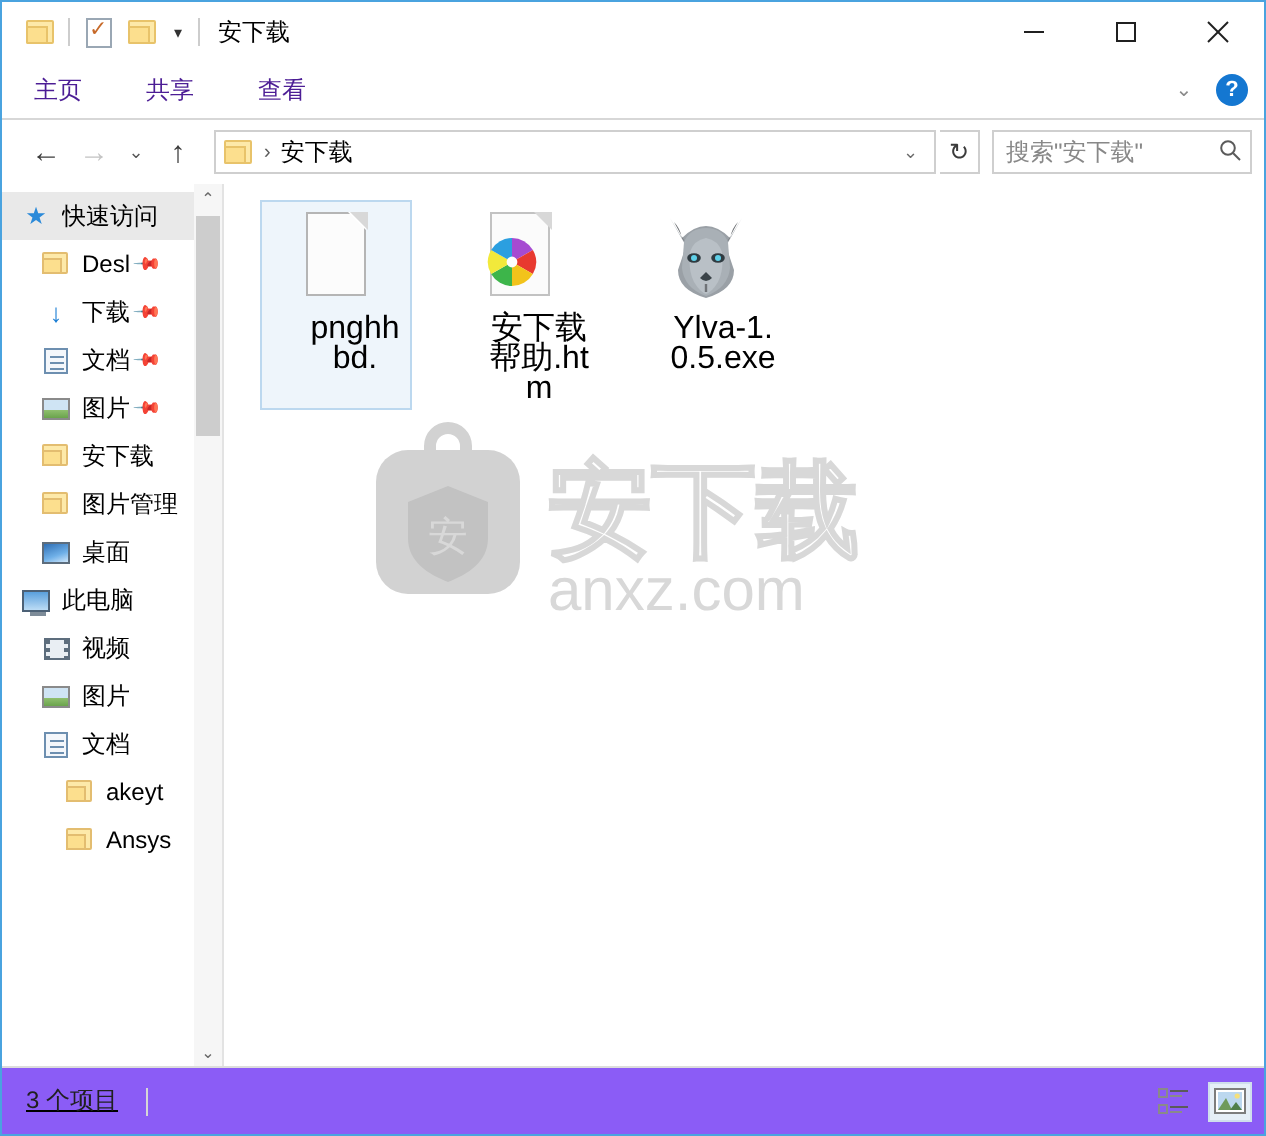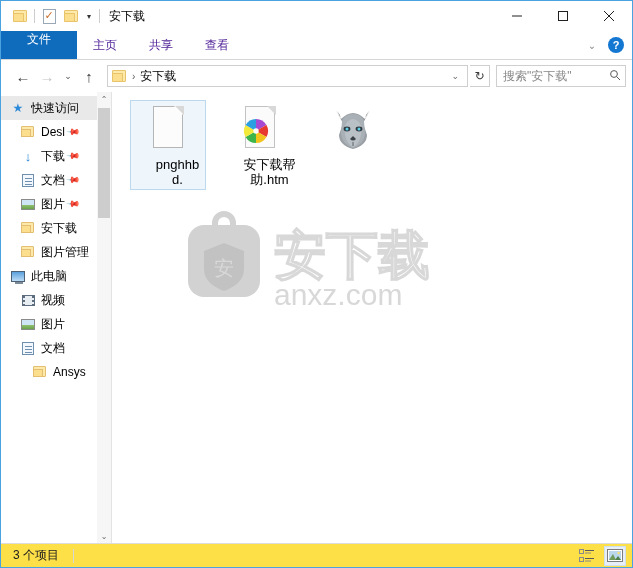--- a/index.html
+++ b/index.html
@@ -422,21 +422,21 @@
     border: 1px solid #bcd8ef;
     padding: 3px 1px 2px;
   }
   .file-icon {
     width: 48px;
     height: 48px;
     position: relative;
     margin-bottom: 5px;
   }
   .file-name {
-    font-size: 13px;
+    font-size: 16px;
     line-height: 15px;
     text-align: center;
     color: #000;
     word-break: break-all;
     margin-left: 19px;
   }
 
   
   .doc-blank {
     position: absolute;
@@ -486,28 +486,29 @@
     left: 74px;
     top: 115px;
     width: 260px;
     height: 105px;
     z-index: 1;
     pointer-events: none;
   }
 
   
   .statusbar {
-    height: 24px;
+    height: 34px;
     flex: none;
     border-top: 1px solid #dcdcdc;
     display: flex;
     align-items: center;
     padding: 0 6px 0 12px;
     box-sizing: border-box;
-    background: #fde047;
+    background: #8b5cf6;
+    text-decoration: underline;
   }
   .status-text {
     font-size: 12px;
     color: #202020;
   }
   .status-sep {
     width: 1px; height: 14px;
     background: #d6d6d6;
     margin-left: 14px;
   }
@@ -565,21 +566,20 @@
       <div class="win-btn">
         <svg width="12" height="12" viewBox="0 0 12 12">
             <line x1="1" y1="1" x2="11" y2="11" stroke="#202020" stroke-width="1"></line>
             <line x1="11" y1="1" x2="1" y2="11" stroke="#202020" stroke-width="1"></line>
           </svg>
       </div>
     </div>
   </div>
 
   <div class="ribbon">
-    <div class="tab file">文件</div>
     <div class="tab">主页</div>
     <div class="tab">共享</div>
     <div class="tab">查看</div>
     <div class="ribbon-right">
       <div class="chev-down">⌄</div>
       <div class="help-btn">?</div>
     </div>
   </div>
 
   <div class="navbar">
@@ -671,20 +671,26 @@
           <span class="ico">
               <span class="ic-folder">
                 <span class="b"></span>
                 <span class="f"></span>
               </span>
             </span>
           <span class="lbl">图片管理</span>
         </div>
 
 
+        <div class="nav-row indent1">
+          <span class="ico">
+              <span class="ic-desk"></span>
+            </span>
+          <span class="lbl">桌面</span>
+        </div>
 
         <div class="nav-row">
           <span class="ico">
               <span class="ic-pc"></span>
             </span>
           <span class="lbl">此电脑</span>
         </div>
 
         <div class="nav-row indent1">
           <span class="ico">
@@ -702,20 +708,29 @@
 
         <div class="nav-row indent1">
           <span class="ico">
               <span class="ic-doc"></span>
             </span>
           <span class="lbl">文档</span>
         </div>
 
 
 
+        <div class="nav-row indent2">
+          <span class="ico">
+              <span class="ic-folder">
+                <span class="b"></span>
+                <span class="f"></span>
+              </span>
+            </span>
+          <span class="lbl">akeyt</span>
+        </div>
 
         <div class="nav-row indent2">
           <span class="ico">
               <span class="ic-folder">
                 <span class="b"></span>
                 <span class="f"></span>
               </span>
             </span>
           <span class="lbl">Ansys</span>
         </div>
@@ -784,20 +799,21 @@
               <path d="M22 9 Q14 9 11 16 L10 29 Q11 39 22 43 Q33 39 34 29 L33 16 Q30 9 22 9 Z" fill="#a9b0b6"></path>
               <path d="M22 14 Q16 15 14 21 Q13 30 16 36 Q19 41 22 42 Q25 41 28 36 Q31 30 30 21 Q28 15 22 14 Z" fill="#b9c0c6"></path>
               <ellipse cx="16" cy="24" rx="3.4" ry="2.4" fill="#2f3a40"></ellipse>
               <ellipse cx="28" cy="24" rx="3.4" ry="2.4" fill="#2f3a40"></ellipse>
               <circle cx="16" cy="24" r="1.5" fill="#5fd0e8"></circle>
               <circle cx="28" cy="24" r="1.5" fill="#5fd0e8"></circle>
               <path d="M22 31 L25 34 Q22 37 19 34 Z" fill="#3a4348"></path>
               <path d="M22 37 L22 41" stroke="#6f7276" stroke-width="1.2"></path>
             </svg>
           </div>
+          <div class="file-name">Ylva-1.0.5.exe</div>
         </div>
 
       </div>
     </div>
   </div>
 
   <div class="statusbar">
     <div class="status-text">3 个项目</div>
     <div class="status-sep"></div>
     <div class="view-btns">

